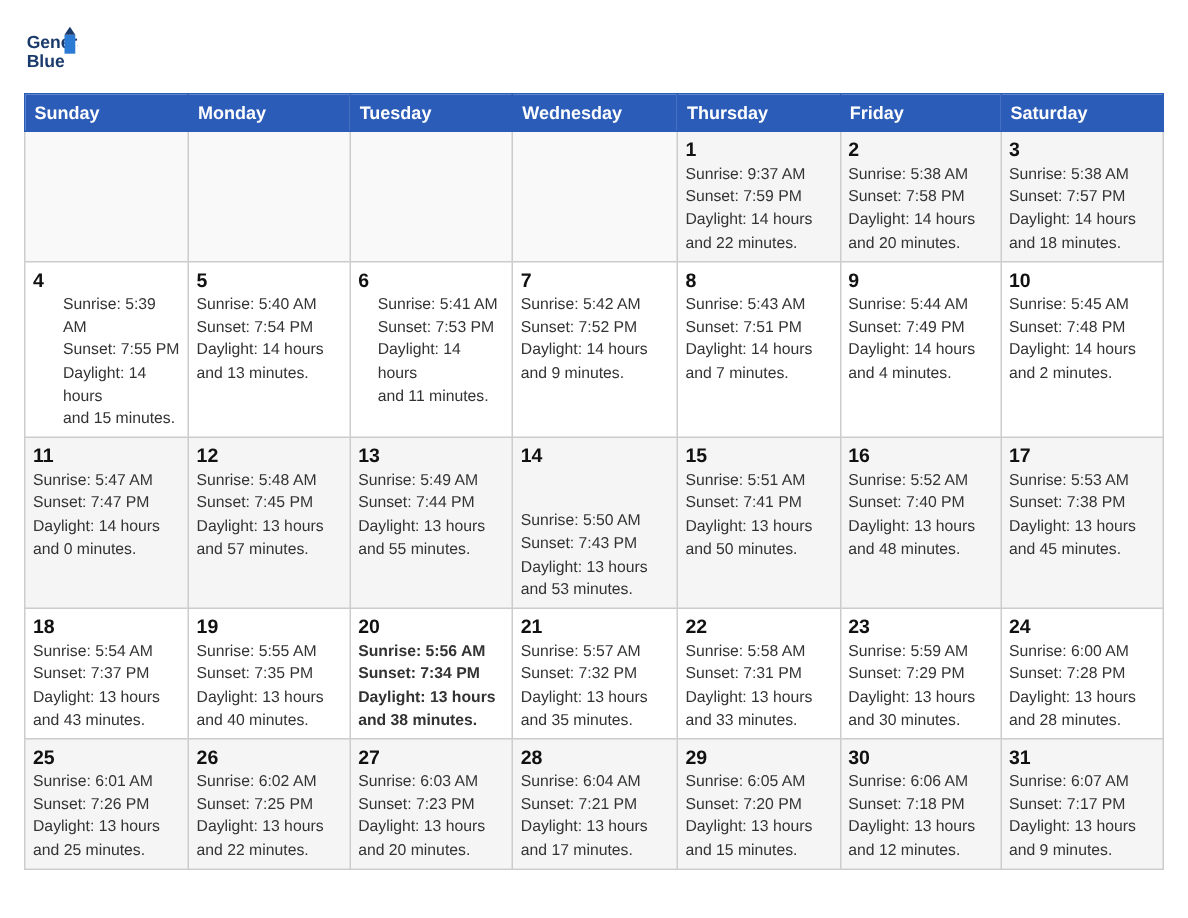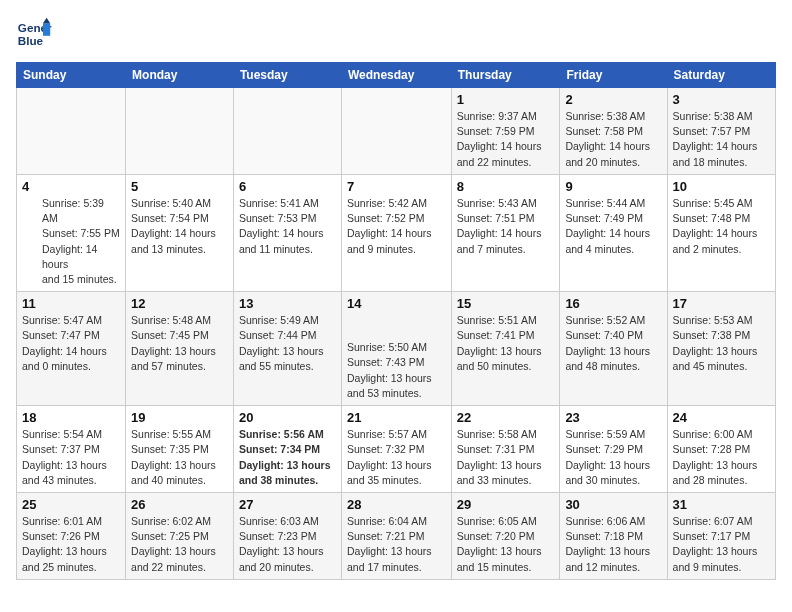--- a/index.html
+++ b/index.html
@@ -150,21 +150,21 @@
         </td>
         <td>
           <div class="day-number">5</div>
           <div class="day-info" style="white-space: pre-line;">Sunrise: 5:40 AM
 Sunset: 7:54 PM
 Daylight: 14 hours
 and 13 minutes.</div>
         </td>
         <td>
           <div class="day-number">6</div>
-          <div class="day-info" style="white-space: pre-line;">Sunrise: 5:41 AM
+          <div class="day-info" style="white-space: pre-line; margin-left: 13px;">Sunrise: 5:41 AM
 Sunset: 7:53 PM
 Daylight: 14 hours
 and 11 minutes.</div>
         </td>
         <td>
           <div class="day-number">7</div>
           <div class="day-info" style="white-space: pre-line;">Sunrise: 5:42 AM
 Sunset: 7:52 PM
 Daylight: 14 hours
 and 9 minutes.</div>

